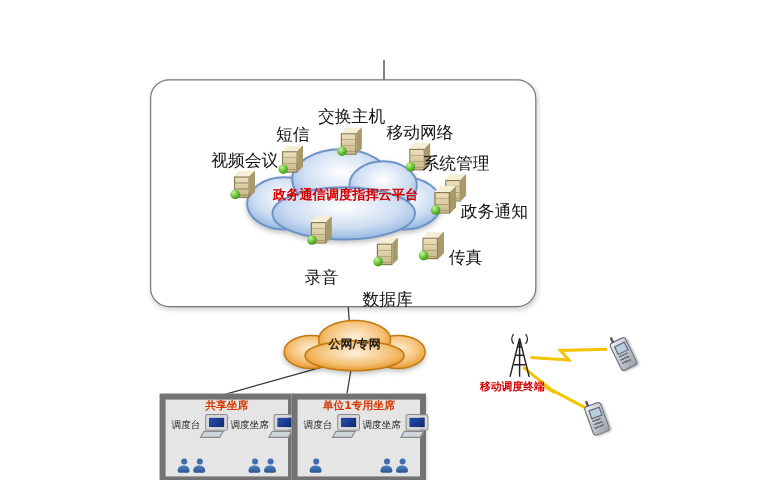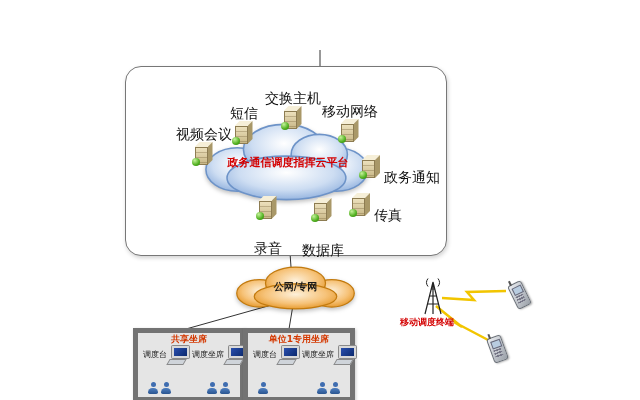--- a/index.html
+++ b/index.html
@@ -156,39 +156,48 @@
   </div>
   <div class="node stack" style="left:176px;top:107px">
     <span class="nlabel">视频会议</span>
     <div class="srv">
         <i class="s-top"></i>
         <i class="s-side"></i>
         <i class="s-front"></i>
         <i class="s-ball"></i>
       </div>
   </div>
+  <div class="node stack" style="left:352px;top:110px">
+    <span class="nlabel">系统管理</span>
+    <div class="srv">
+        <i class="s-top"></i>
+        <i class="s-side"></i>
+        <i class="s-front"></i>
+        <i class="s-ball"></i>
+      </div>
+  </div>
   <div class="node row-r" style="left:362px;top:150px">
     <span class="nlabel">政务通知</span>
     <div class="srv">
         <i class="s-top"></i>
         <i class="s-side"></i>
         <i class="s-front"></i>
         <i class="s-ball"></i>
       </div>
   </div>
   <div class="node row-r" style="left:352px;top:188px">
     <span class="nlabel">传真</span>
     <div class="srv">
         <i class="s-top"></i>
         <i class="s-side"></i>
         <i class="s-front"></i>
         <i class="s-ball"></i>
       </div>
   </div>
-  <div class="node stack-b" style="left:254px;top:196px">
+  <div class="node stack-b" style="left:254px;top:180px">
     <span class="nlabel">录音</span>
     <div class="srv">
         <i class="s-top"></i>
         <i class="s-side"></i>
         <i class="s-front"></i>
         <i class="s-ball"></i>
       </div>
   </div>
   <div class="node stack-b" style="left:302px;top:198px">
     <span class="nlabel">数据库</span>

